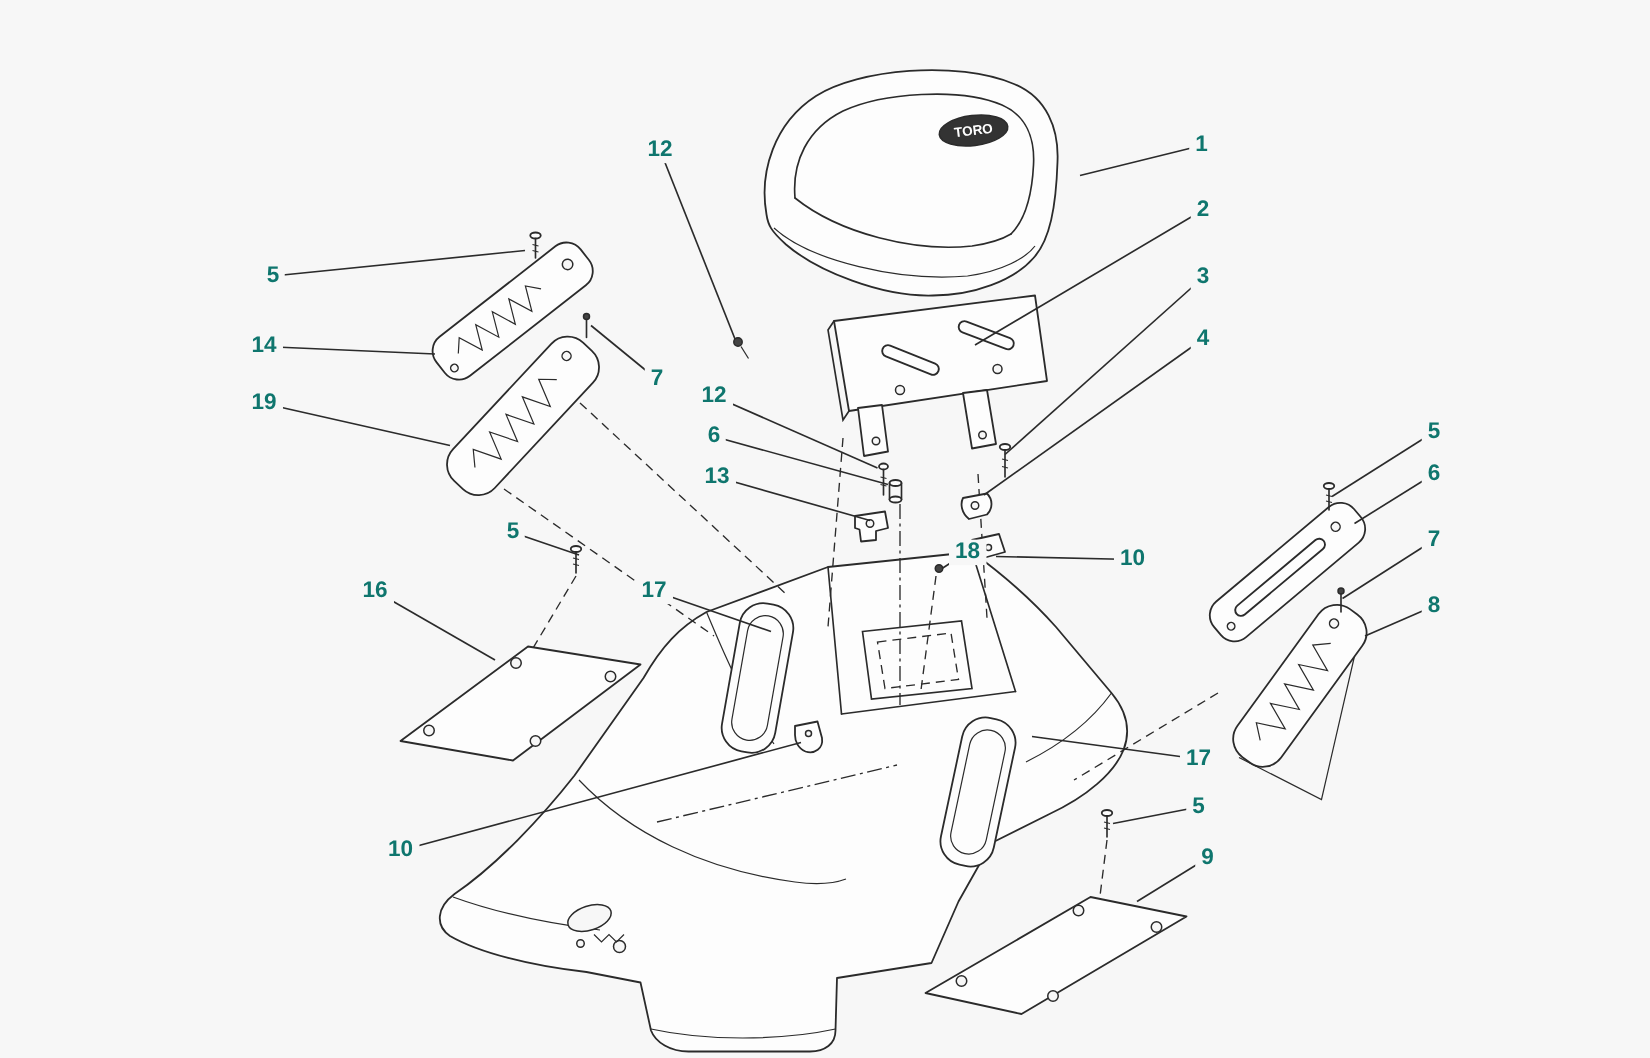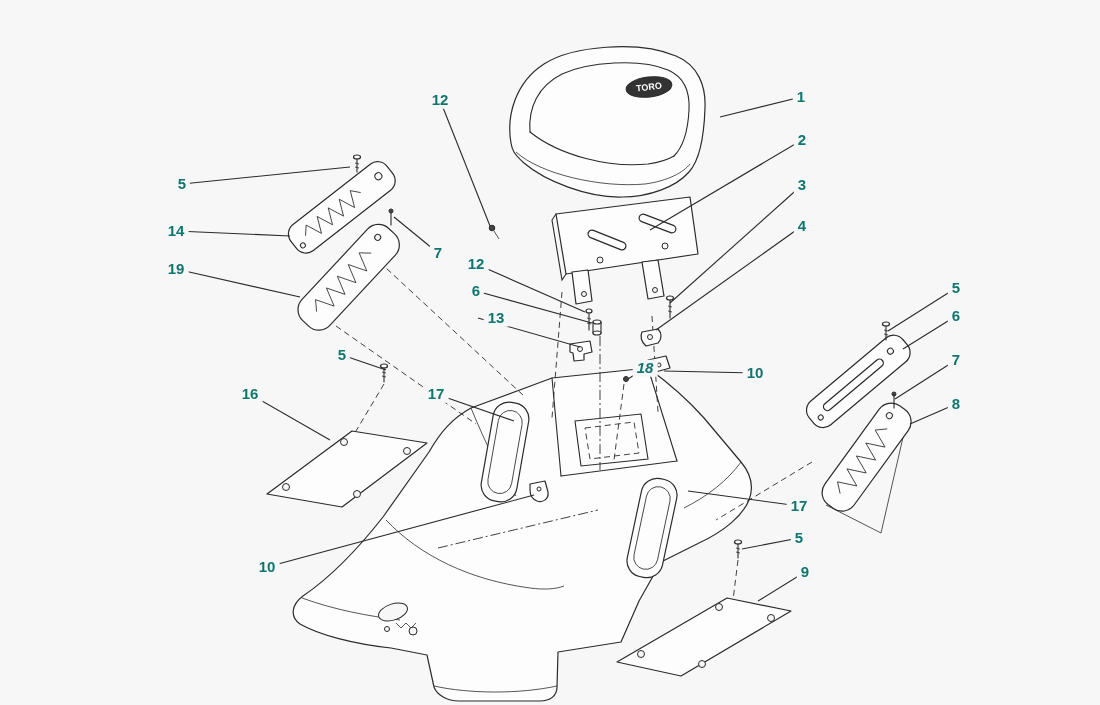--- a/index.html
+++ b/index.html
@@ -252,28 +252,28 @@
       <div class="callout" style="left: 801px; top: 97px;">1</div>
       <div class="callout" style="left: 802px; top: 140px;">2</div>
       <div class="callout" style="left: 802px; top: 185px;">3</div>
       <div class="callout" style="left: 802px; top: 226px;">4</div>
       <div class="callout" style="left: 182px; top: 184px;">5</div>
       <div class="callout" style="left: 176px; top: 231px;">14</div>
       <div class="callout" style="left: 176px; top: 269px;">19</div>
       <div class="callout" style="left: 438px; top: 253px;">7</div>
       <div class="callout" style="left: 476px; top: 264px;">12</div>
       <div class="callout" style="left: 476px; top: 291px;">6</div>
-      <div class="callout" style="left: 478px; top: 318px; margin-left: 18px;">13</div>
+      <div class="callout" style="left: 478px; top: 318px;">13</div>
       <div class="callout" style="left: 956px; top: 288px;">5</div>
       <div class="callout" style="left: 956px; top: 316px;">6</div>
       <div class="callout" style="left: 956px; top: 360px;">7</div>
       <div class="callout" style="left: 956px; top: 404px;">8</div>
       <div class="callout" style="left: 342px; top: 355px;">5</div>
       <div class="callout" style="left: 250px; top: 394px;">16</div>
       <div class="callout" style="left: 436px; top: 394px;">17</div>
-      <div class="callout" style="left: 645px; top: 368px; font-style: italic;">18</div>
+      <div class="callout" style="left: 645px; top: 368px;">18</div>
       <div class="callout" style="left: 755px; top: 373px;">10</div>
       <div class="callout" style="left: 799px; top: 506px;">17</div>
       <div class="callout" style="left: 799px; top: 538px;">5</div>
       <div class="callout" style="left: 805px; top: 572px;">9</div>
       <div class="callout" style="left: 267px; top: 567px;">10</div>
     </div>
 </div>
 
 </body></html>

